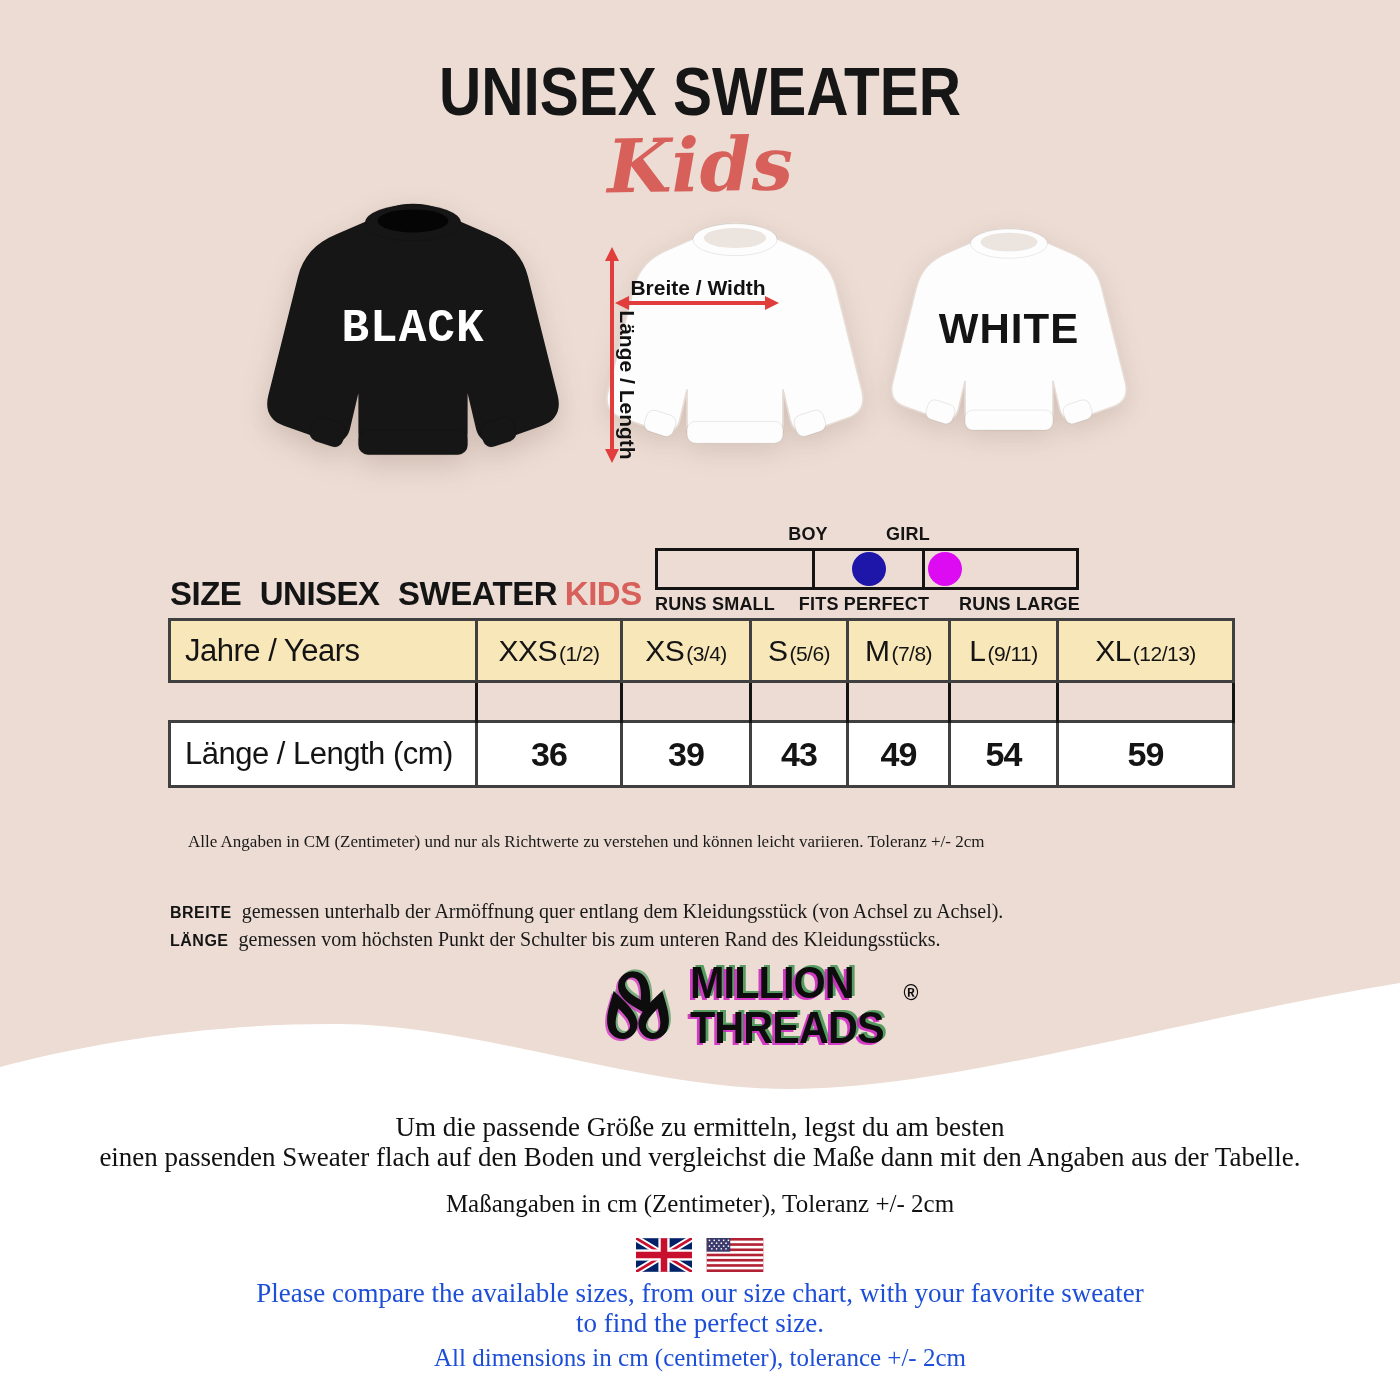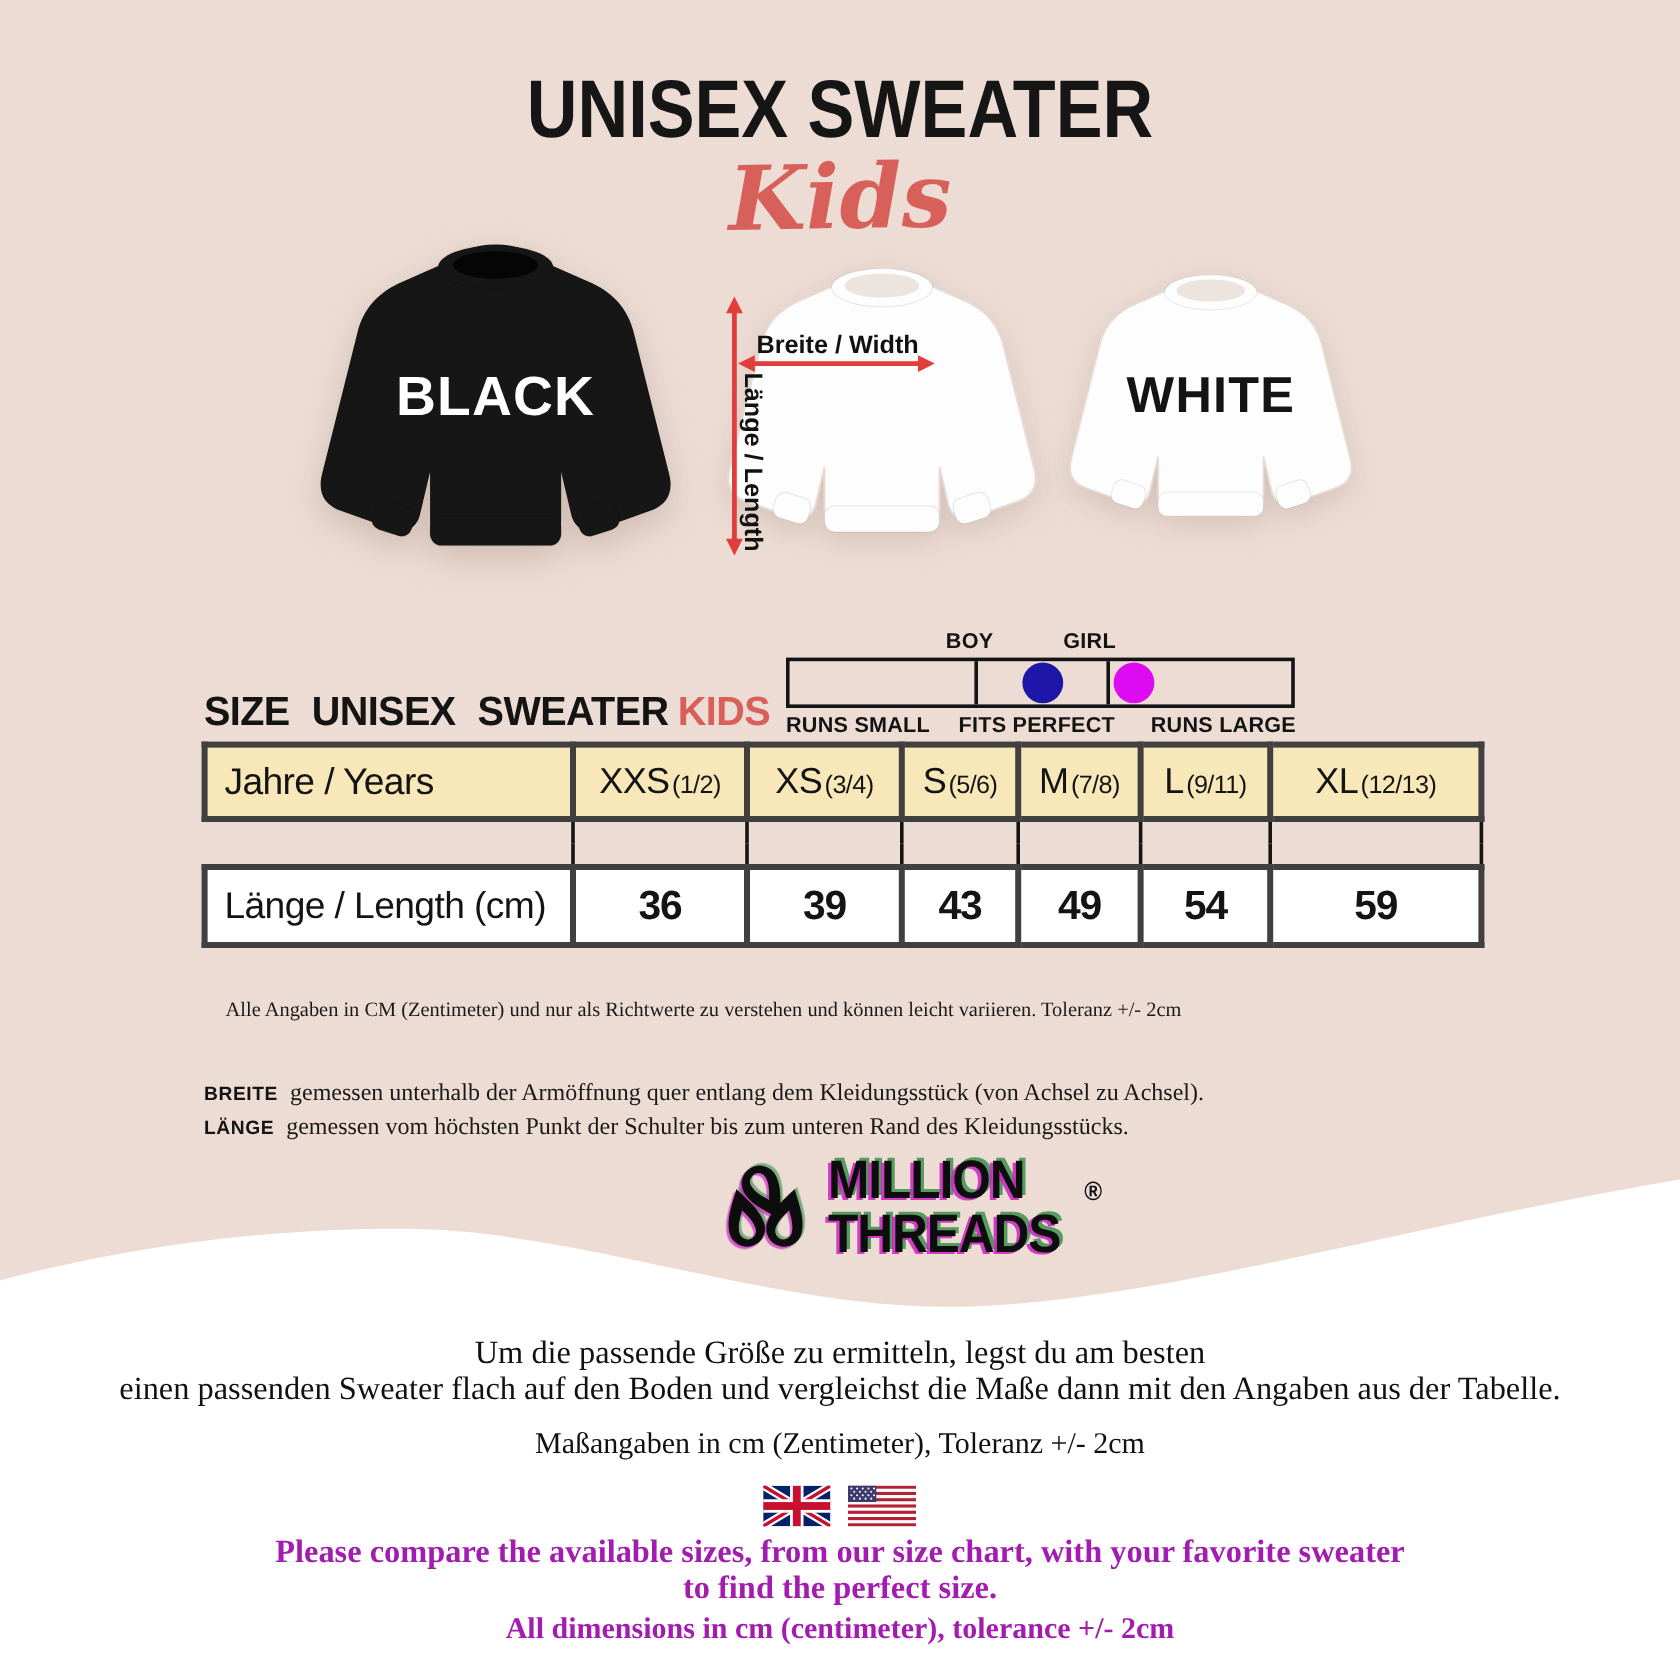--- a/index.html
+++ b/index.html
@@ -24,21 +24,21 @@
   .dot{position:absolute;width:34px;height:34px;border-radius:50%;top:1px;}
   .fit-small{font-size:18px;font-weight:700;letter-spacing:.2px;}
 
   
   .size-heading{left:170px;top:574px;font-size:34px;font-weight:700;word-spacing:10px;letter-spacing:-.5px;
                 transform:scaleX(.97);transform-origin:left;}
   .size-heading .red{color:#d8605a;margin-left:8px;}
 
   
   table.size-table{position:absolute;left:168px;top:618px;width:1064px;border-collapse:collapse;table-layout:fixed;}
-  .size-table td{border:5px solid #404040;vertical-align:middle;box-sizing:border-box;}
+  .size-table td{border:3px solid #404040;vertical-align:middle;box-sizing:border-box;}
   .size-table tr.hdr td{background:#f8e7b8;height:62px;}
   .size-table tr.datarow td{background:#fff;}
   .size-table td.rowlabel{font-size:31px;padding-left:14px;letter-spacing:-.5px;}
   .size-table td.sizehdr{text-align:center;font-size:30px;letter-spacing:-.5px;}
   .size-table td.sizehdr .age{font-size:21px;margin-left:2px;}
   .size-table tr.spacer td{border:none;height:20px;background:transparent;}
   .size-table tr.spacer td.sp{border-left:3px solid #141414;border-right:3px solid #141414;}
   .size-table tr.datarow{height:65px;}
   .size-table td.val{text-align:center;font-size:34px;font-weight:700;letter-spacing:-1px;}
 
@@ -54,21 +54,21 @@
   .logo-text{margin-left:10px;position:relative;font-weight:700;font-size:45px;line-height:45px;
              letter-spacing:-1px;color:#0d0d0d;transform:scaleX(.92);transform-origin:left;
              text-shadow:-3px 2px 0 rgba(207,31,196,.85), 3px -2px 0 rgba(49,140,68,.8);}
   .logo .reg{position:absolute;left:232px;top:10px;font-size:22px;text-shadow:none;letter-spacing:0;}
   .knot{filter:drop-shadow(-2px 2px 0 rgba(207,31,196,.7)) drop-shadow(2px -2px 0 rgba(49,140,68,.6));}
 
   
   .wave{left:0;top:975px;display:block;}
   .white-block{left:0;top:1104px;width:1400px;height:296px;background:#ffffff;}
   .footer-de{font-family:"Liberation Serif",serif;font-size:27px;color:#111;}
-  .footer-en{font-family:"Liberation Serif",serif;font-size:27px;font-weight:700;color:#a21caf;}
+  .footer-en{font-family:"Liberation Serif",serif;font-size:27px;font-weight:400;color:#1d4ed8;}
   .flags{top:1238px;display:flex;justify-content:center;gap:14px;width:1400px;left:0;}
 </style>
 </head>
 <body>
 
 <div id="canvas">
 
   <svg width="0" height="0" style="position:absolute" aria-hidden="true">
     <defs>
       <symbol id="sweaterSym" viewBox="0 0 340 310">
@@ -85,21 +85,21 @@
       </symbol>
     </defs>
   </svg>
 
   <div class="abs center title-main">UNISEX SWEATER</div>
   <div class="abs center title-script">Kids</div>
 
   <svg class="abs" style="left:250px;top:196px;color:#161616;--neck:#050505;filter:drop-shadow(0 10px 14px rgba(90,60,50,.20));" width="326" height="297" viewBox="0 0 340 310">
     <use href="#sweaterSym"></use>
   </svg>
-  <div class="abs sweater-label" style="left:250px;top:303px;width:326px;text-align:center;font-size:46px;color:#fff;">BLACK</div>
+  <div class="abs sweater-label" style="left:250px;top:303px;width:326px;text-align:center;font-size:46px;color:#fff;font-family:Liberation Mono, monospace;">BLACK</div>
 
   <svg class="abs" style="left:592px;top:216px;color:#fdfdfd;--neck:#ece4de;--outline:#e6dcd5;filter:drop-shadow(0 8px 12px rgba(90,60,50,.15));" width="286" height="261" viewBox="0 0 340 310">
     <use href="#sweaterSym"></use>
   </svg>
   <svg class="abs" style="left:595px;top:225px;" width="200" height="260" viewBox="0 0 200 260">
     <g fill="#e23d3d">
       <rect x="30" y="76" width="144" height="4"></rect>
       <polygon points="20,78 34,71 34,85"></polygon>
       <polygon points="184,78 170,71 170,85"></polygon>
     </g>

